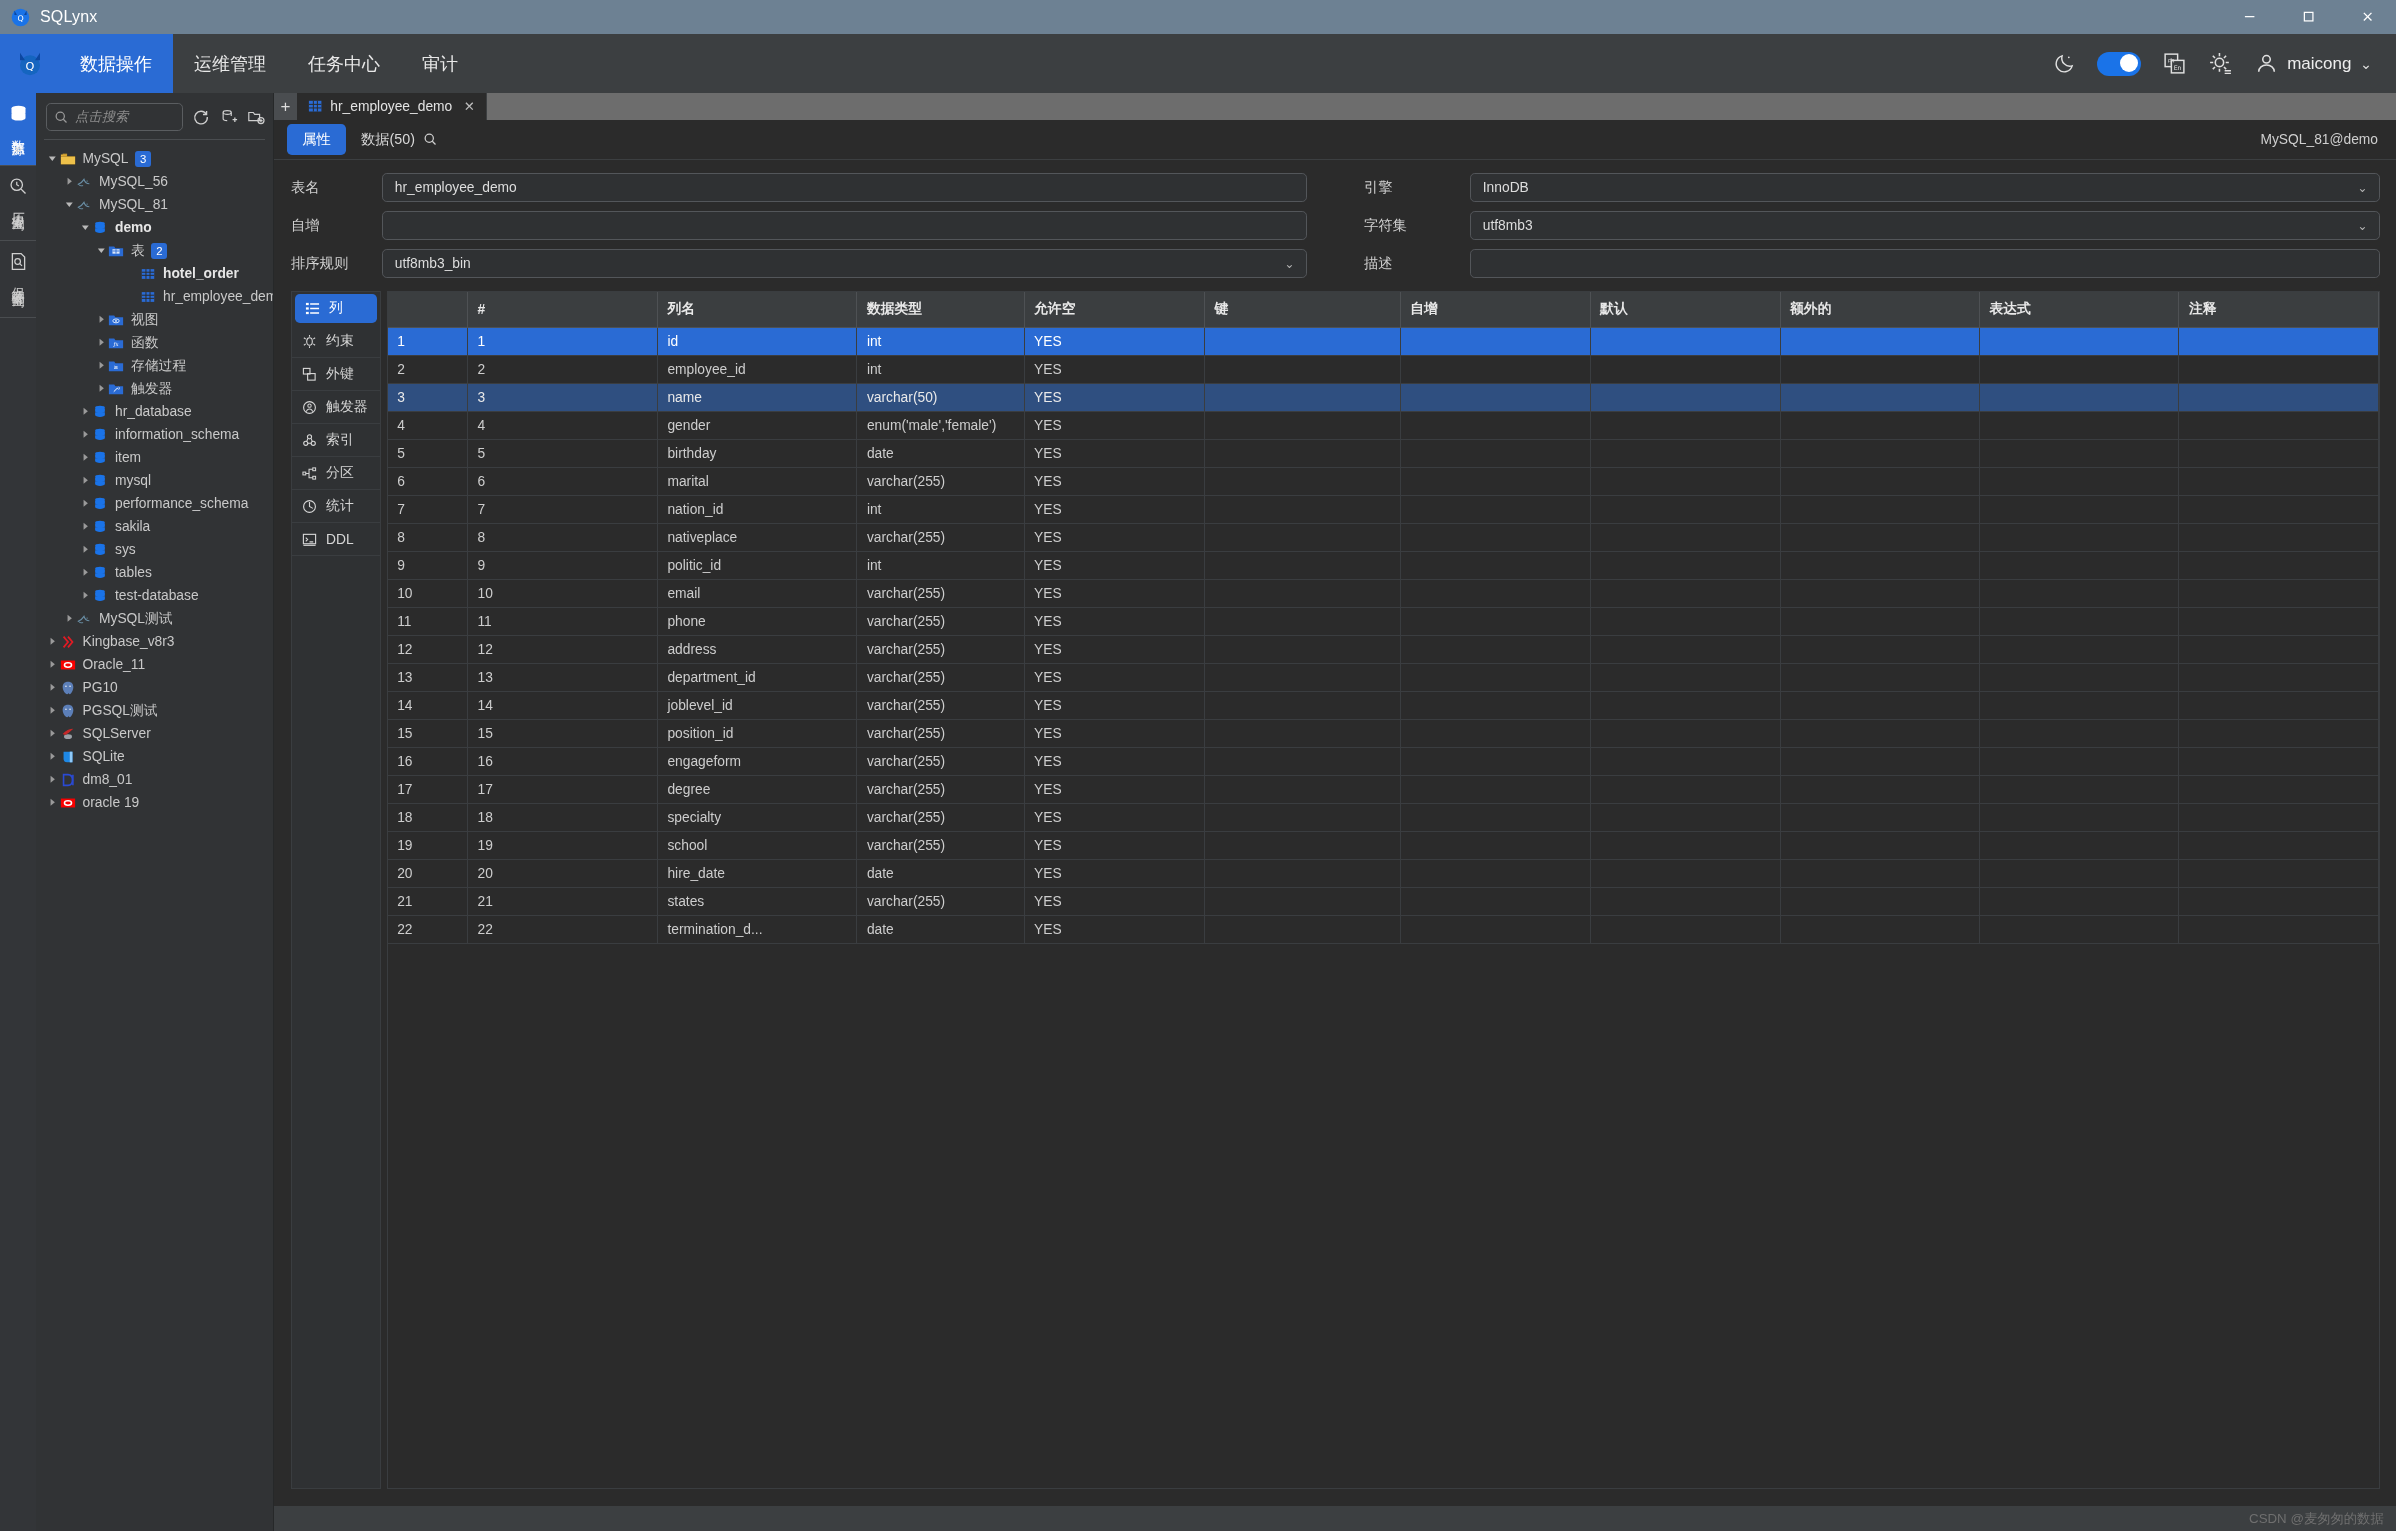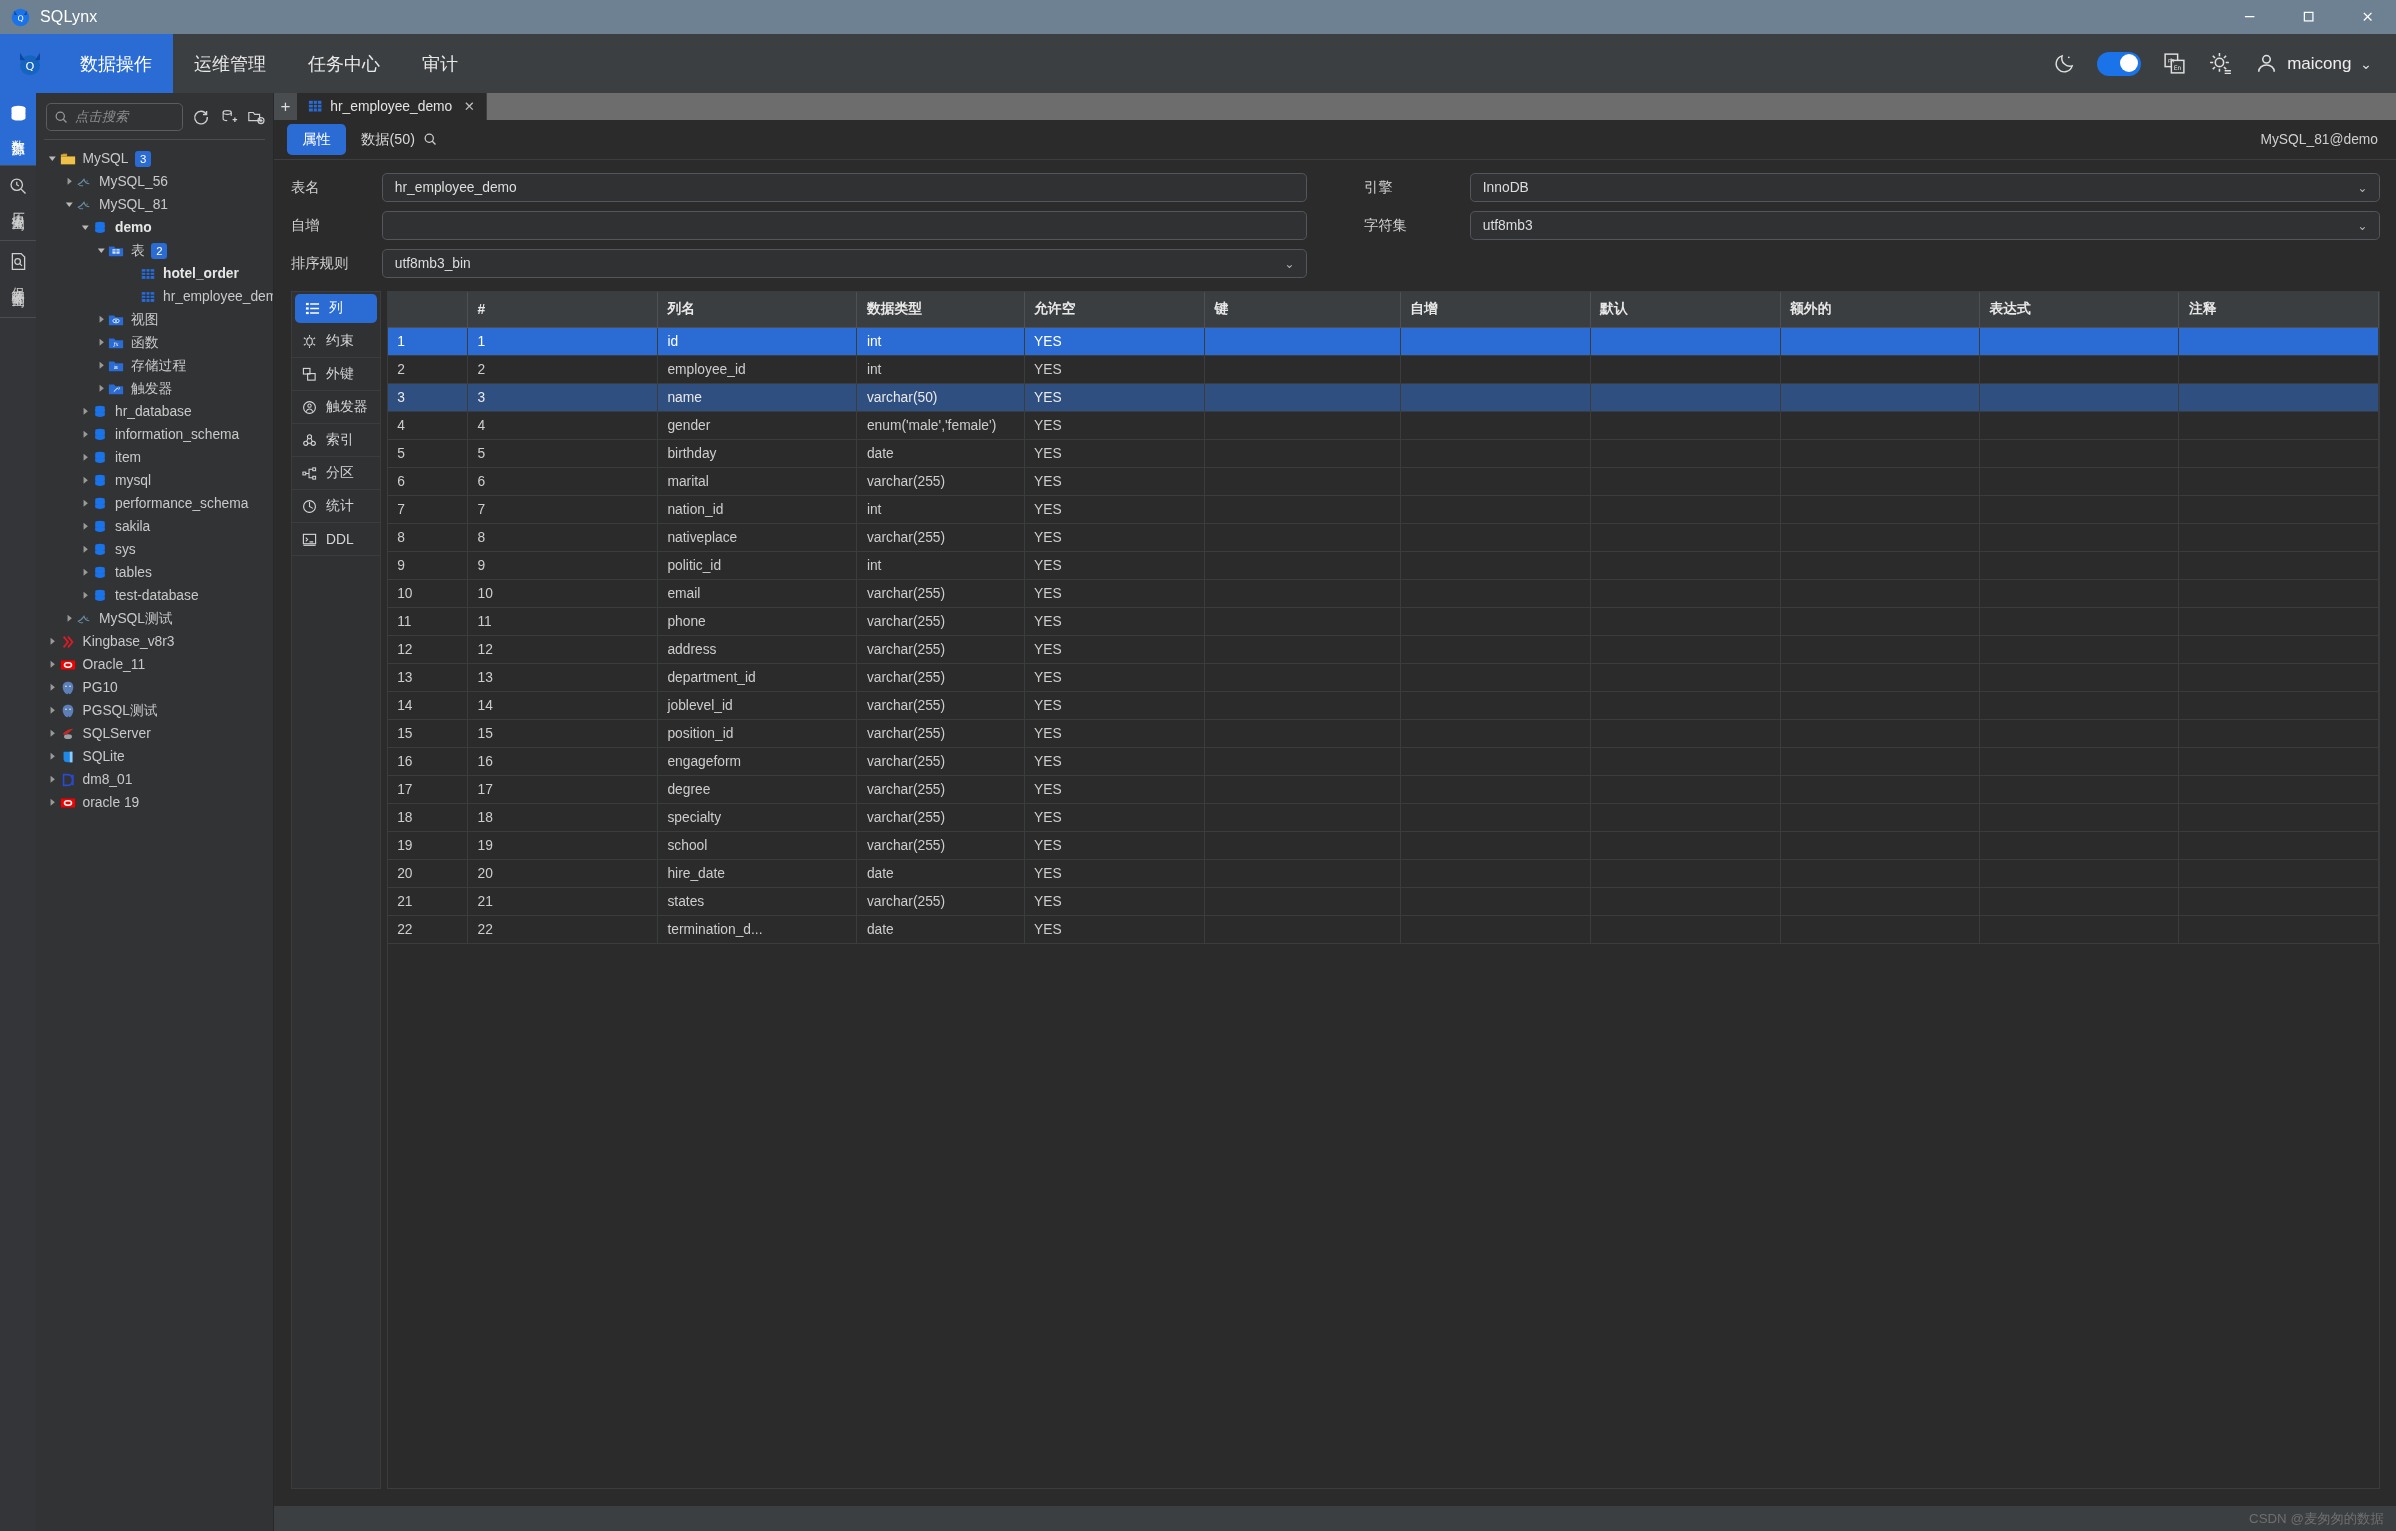--- a/index.html
+++ b/index.html
@@ -795,20 +795,26 @@
                 <span class="chev">⌄</span>
               </div>
             </div>
             <div class="frow">
               <div class="flabel">字符集</div>
               <div class="finput sel">
                 <span>utf8mb3</span>
                 <span class="chev">⌄</span>
               </div>
             </div>
+            <div class="frow">
+              <div class="flabel">描述</div>
+              <div class="finput">
+                <span></span>
+              </div>
+            </div>
           </div>
       </div>
 
       <div class="lower">
         <div class="sidetabs" id="sidetabs">
             <div class="sidetab active">
               <span class="sicon">
                 <svg width="15" height="15" viewBox="0 0 16 16">
                   <rect x="1" y="2" width="3" height="2.4" fill="currentColor"></rect>
                   <rect x="1" y="6.8" width="3" height="2.4" fill="currentColor"></rect>

